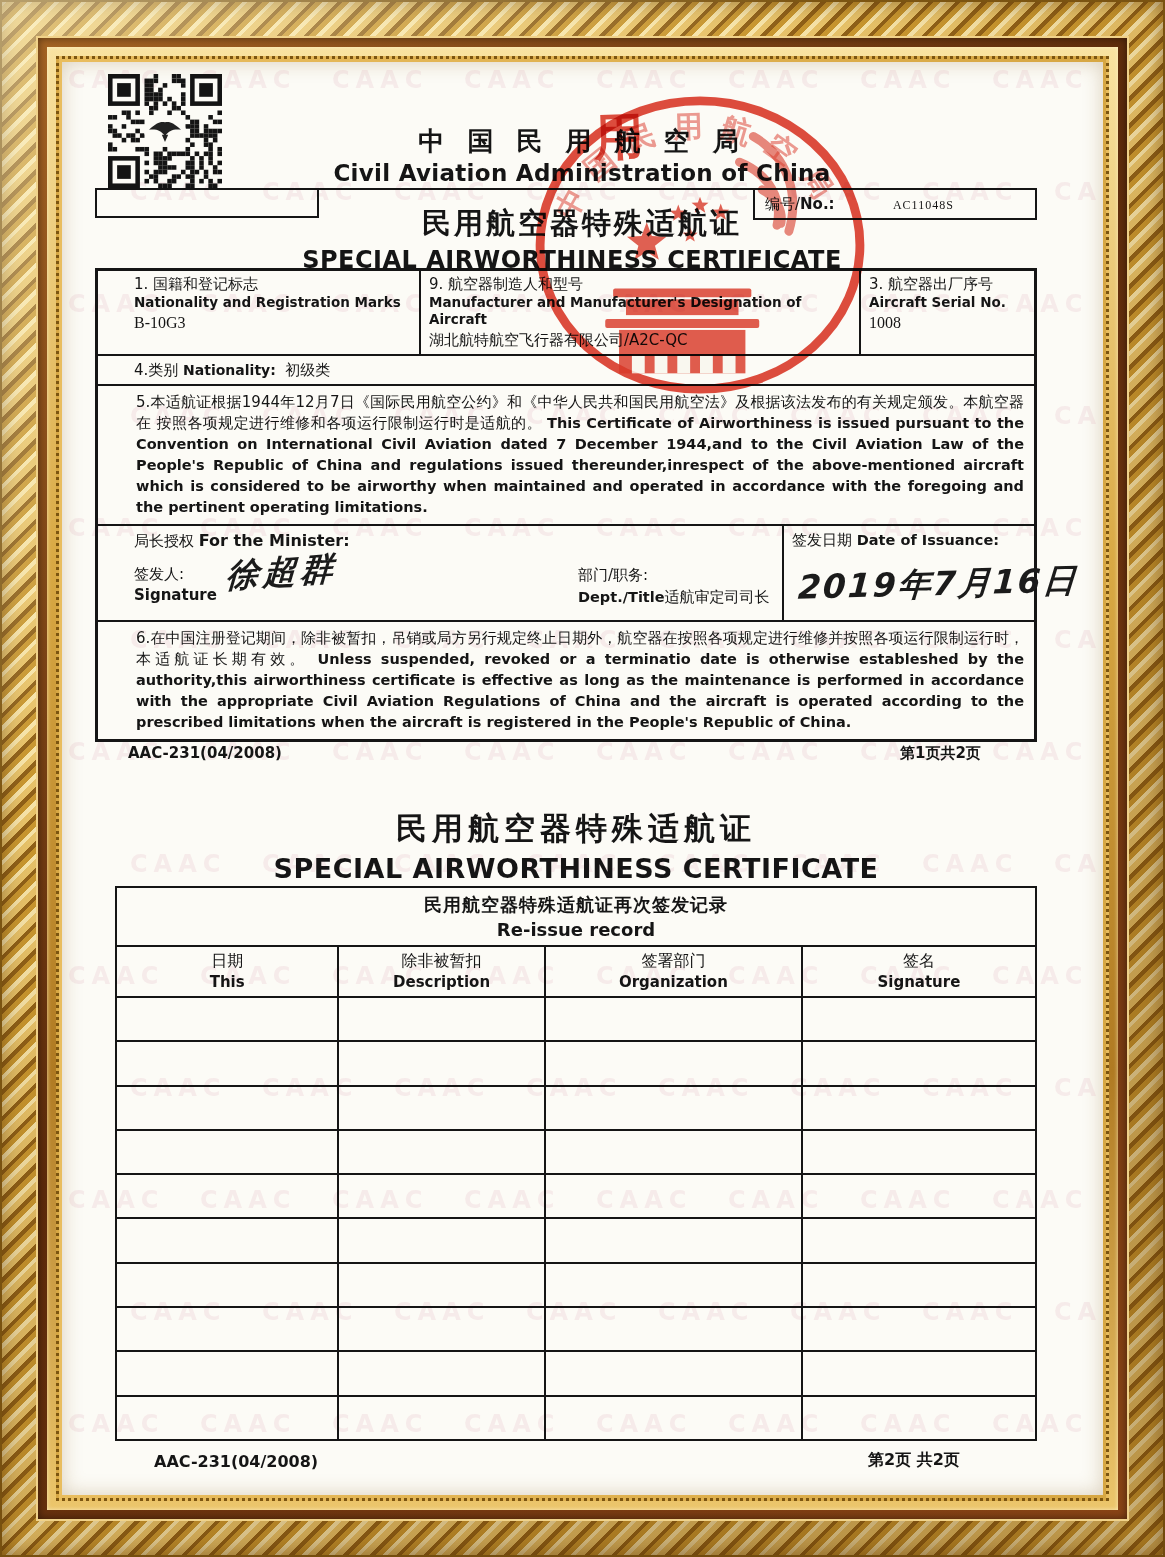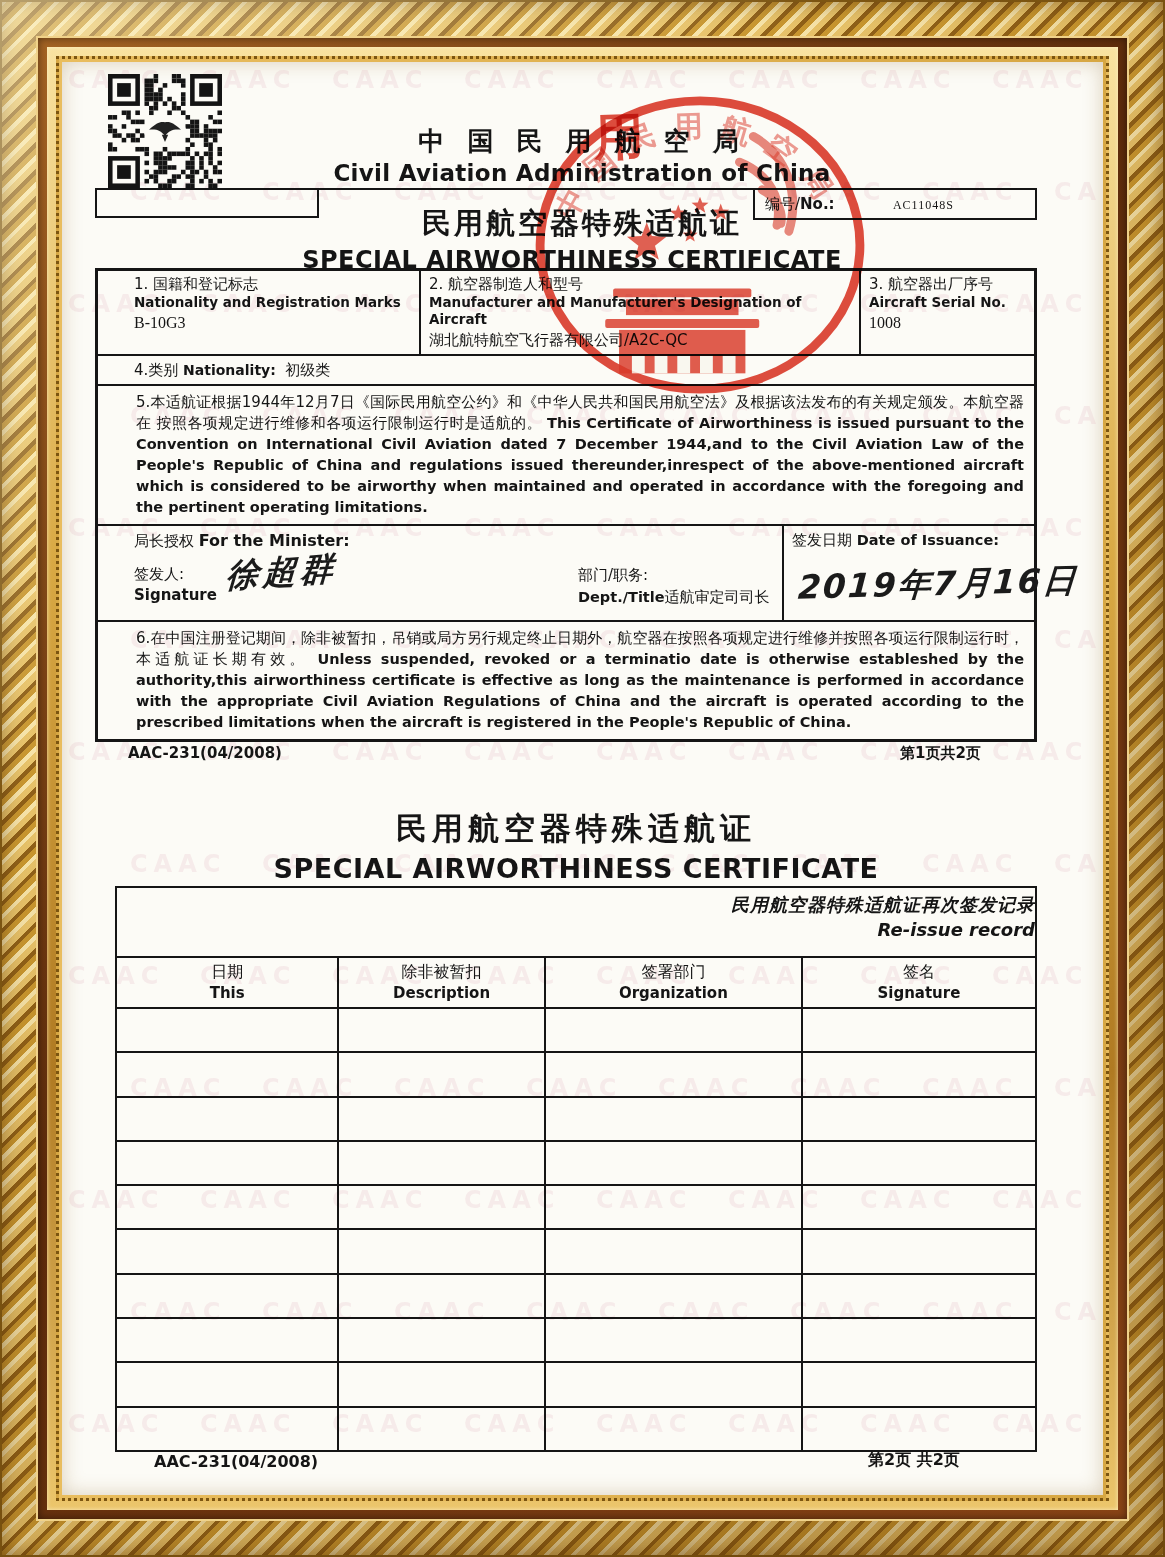--- a/index.html
+++ b/index.html
@@ -78,21 +78,21 @@
   .seal { left:470px; top:33px; width:336px; height:306px; mix-blend-mode:multiply; opacity:.95; }
   .seal-char { left:532px; top:42px; font-size:50px; font-weight:700; color:#d92f1e;
     opacity:.85; transform:rotate(-2deg); mix-blend-mode:multiply; z-index:3; }
 
   
   .p2-title-cn { left:53px; top:746px; width:922px; text-align:center;
     font-size:31px; font-weight:700; letter-spacing:5px; }
   .p2-title-en { left:53px; top:791px; width:922px; text-align:center;
     font-size:27px; font-weight:bold; letter-spacing:.5px; }
   .t2 { left:53px; top:824px; width:922px; border:2.5px solid #151515; }
-  .t2-titleband { padding:5px 0 16px; text-align:right;font-style:italic; }
+  .t2-titleband { padding:5px 0 5px; text-align:center; }
   .t2-title-cn { font-size:18px; font-weight:600; letter-spacing:1px; }
   .t2-title-en { font-size:18px; font-weight:bold; margin-top:2px; }
   .rt-row { display:flex; border-top:2px solid #151515; }
   .rt-cell { padding:2px 4px; }
   .rt-cell + .rt-cell { border-left:2px solid #151515; }
   .rt-head .rt-cell { text-align:center; padding:4px 2px 5px; }
   .rt-head .c-cn { font-size:16px; }
   .rt-head .c-en { font-size:15px; font-weight:bold; margin-top:1px; }
   .rt-empty { min-height:42.3px; }
   .footer2 { font-size:16px; font-weight:bold; }
@@ -412,21 +412,21 @@
     <div class="abs subtitle-en">SPECIAL AIRWORTHINESS CERTIFICATE</div>
 
     <div class="abs t1">
       <div class="tr" style="min-height:70px">
         <div class="td brd-r" style="width:295px">
           <div class="lab-cn">1.  国籍和登记标志</div>
           <div class="lab-en">Nationality and Registration Marks</div>
           <div class="val serif">B-10G3</div>
         </div>
         <div class="td brd-r" style="width:440px">
-          <div class="lab-cn">2.  航空器制造人和型号</div>
+          <div class="lab-cn">9.  航空器制造人和型号</div>
           <div class="lab-en">Manufacturer and Manufacturer's Designation of Aircraft</div>
           <div class="val" style="font-size:15px">湖北航特航空飞行器有限公司/A2C-QC</div>
         </div>
         <div class="td" style="flex:1">
           <div class="lab-cn">3.  航空器出厂序号</div>
           <div class="lab-en">Aircraft Serial No.</div>
           <div class="val serif">1008</div>
         </div>
       </div>
       <div class="tr" style="min-height:30px">

